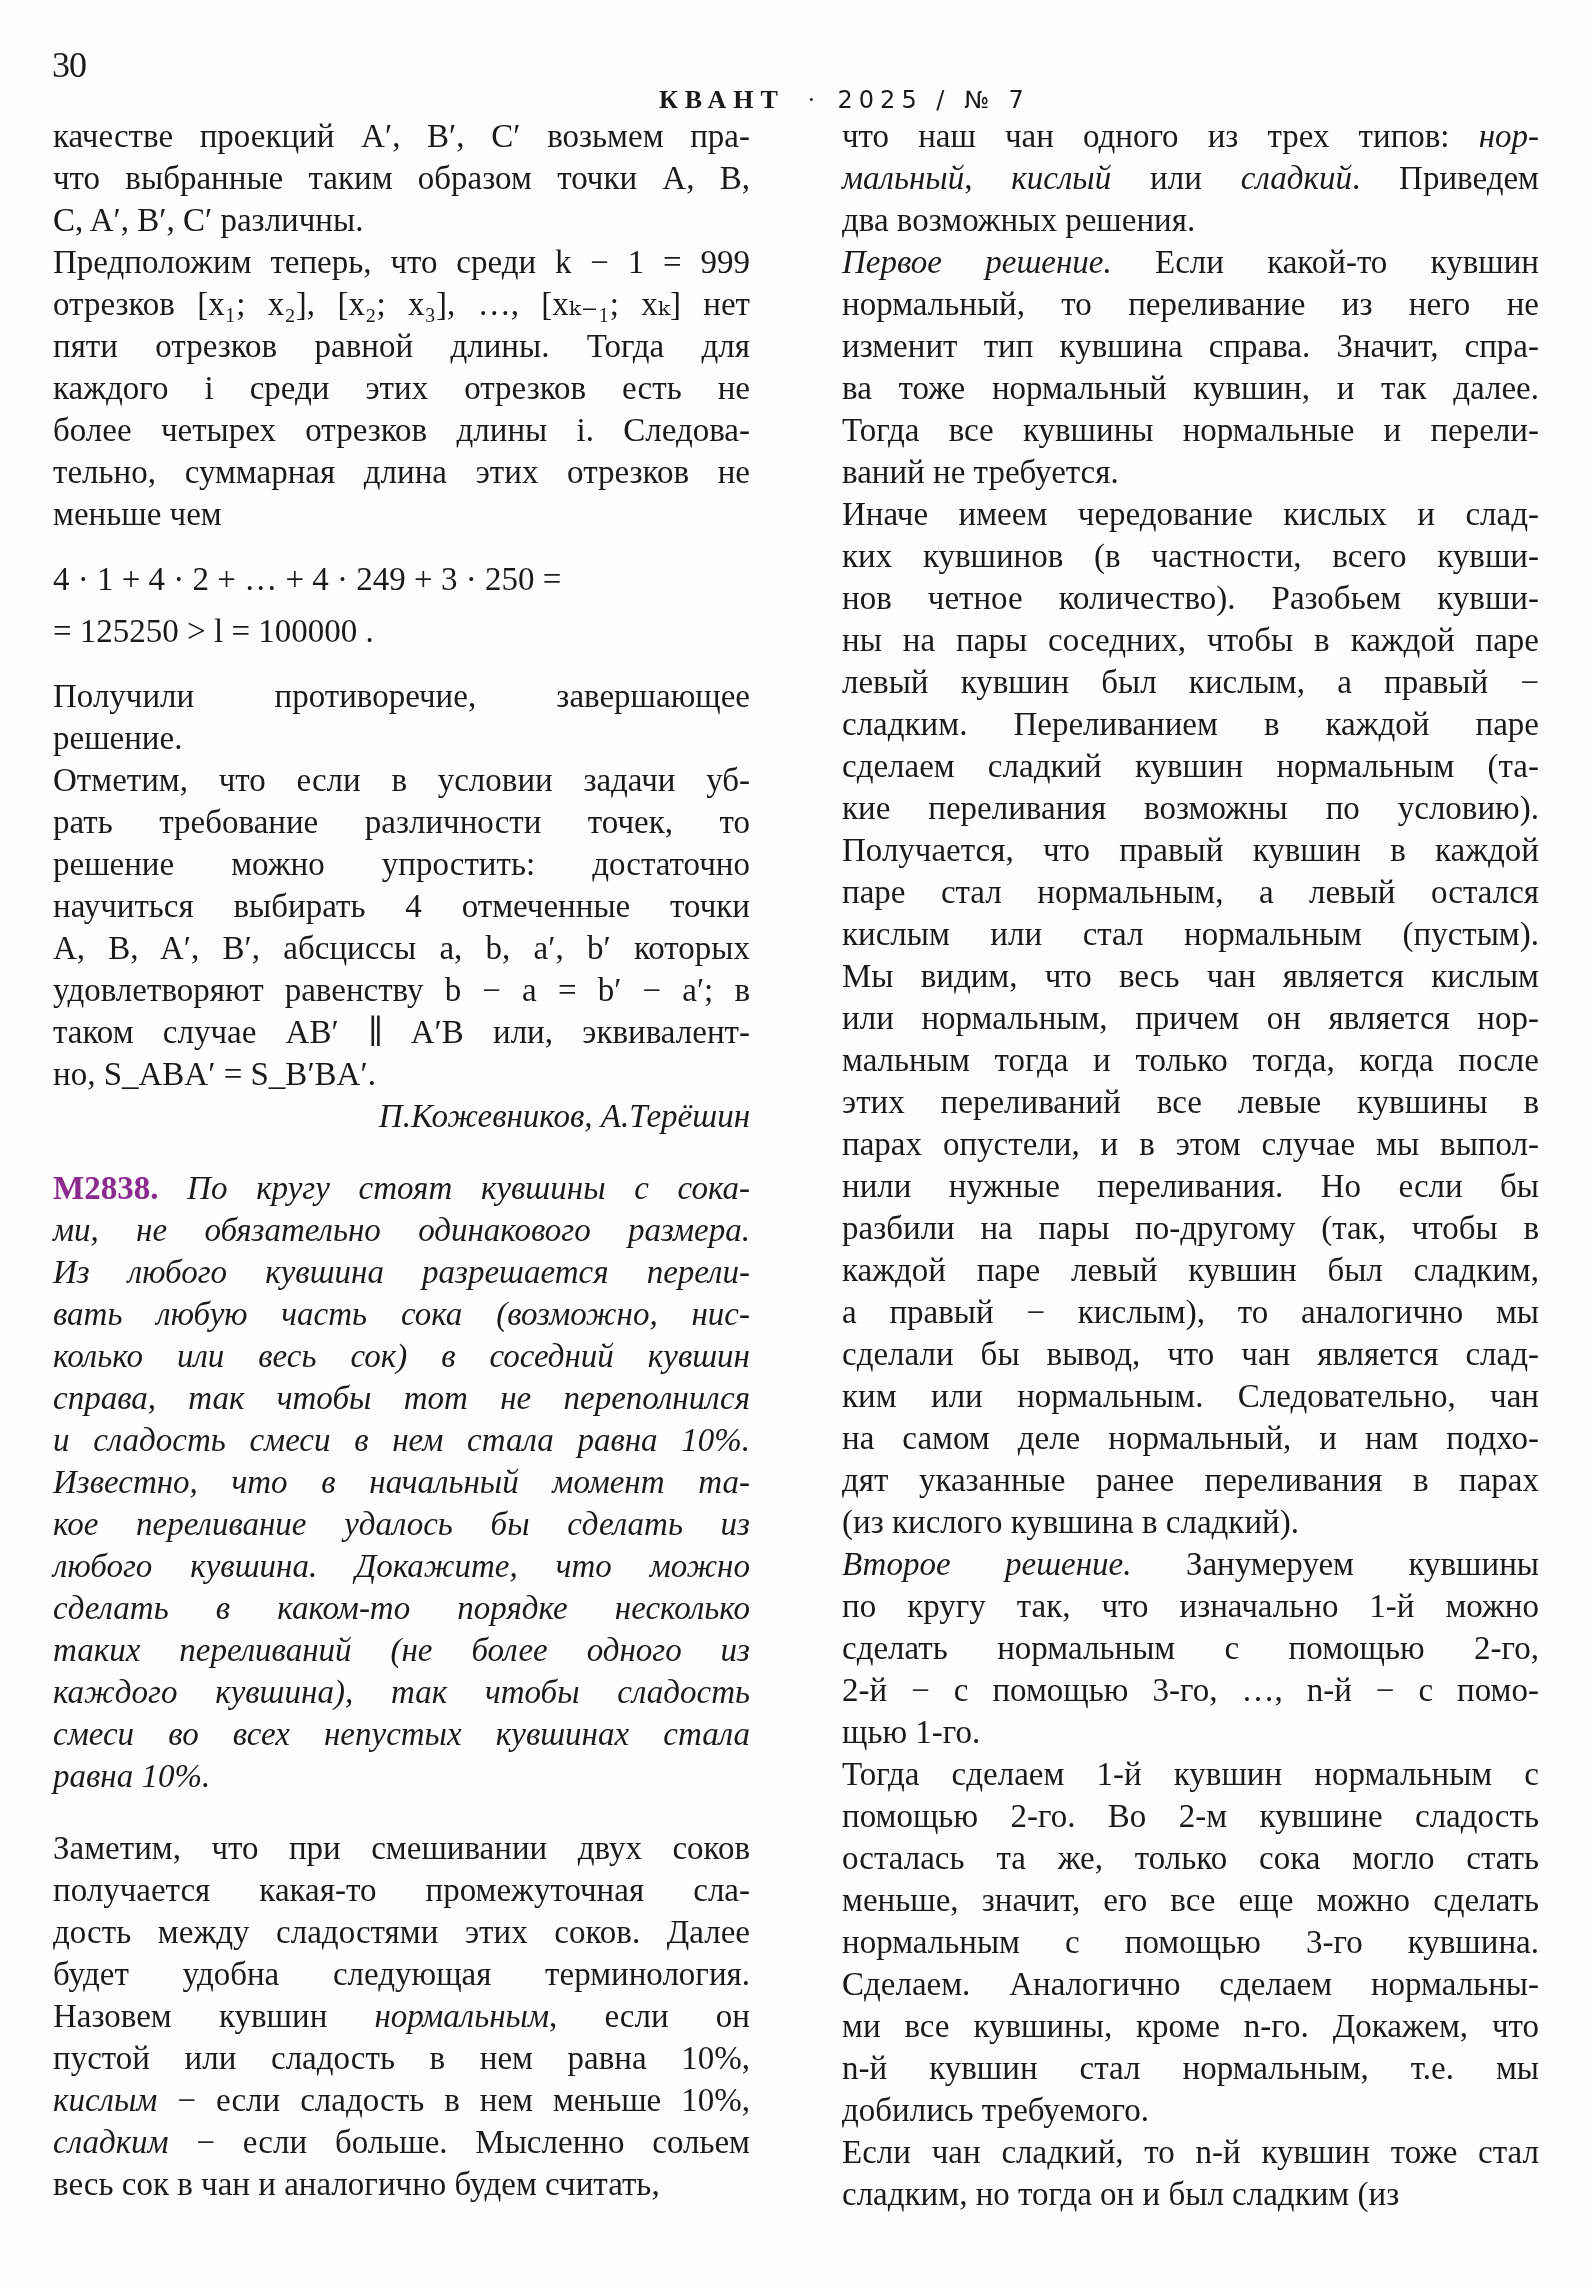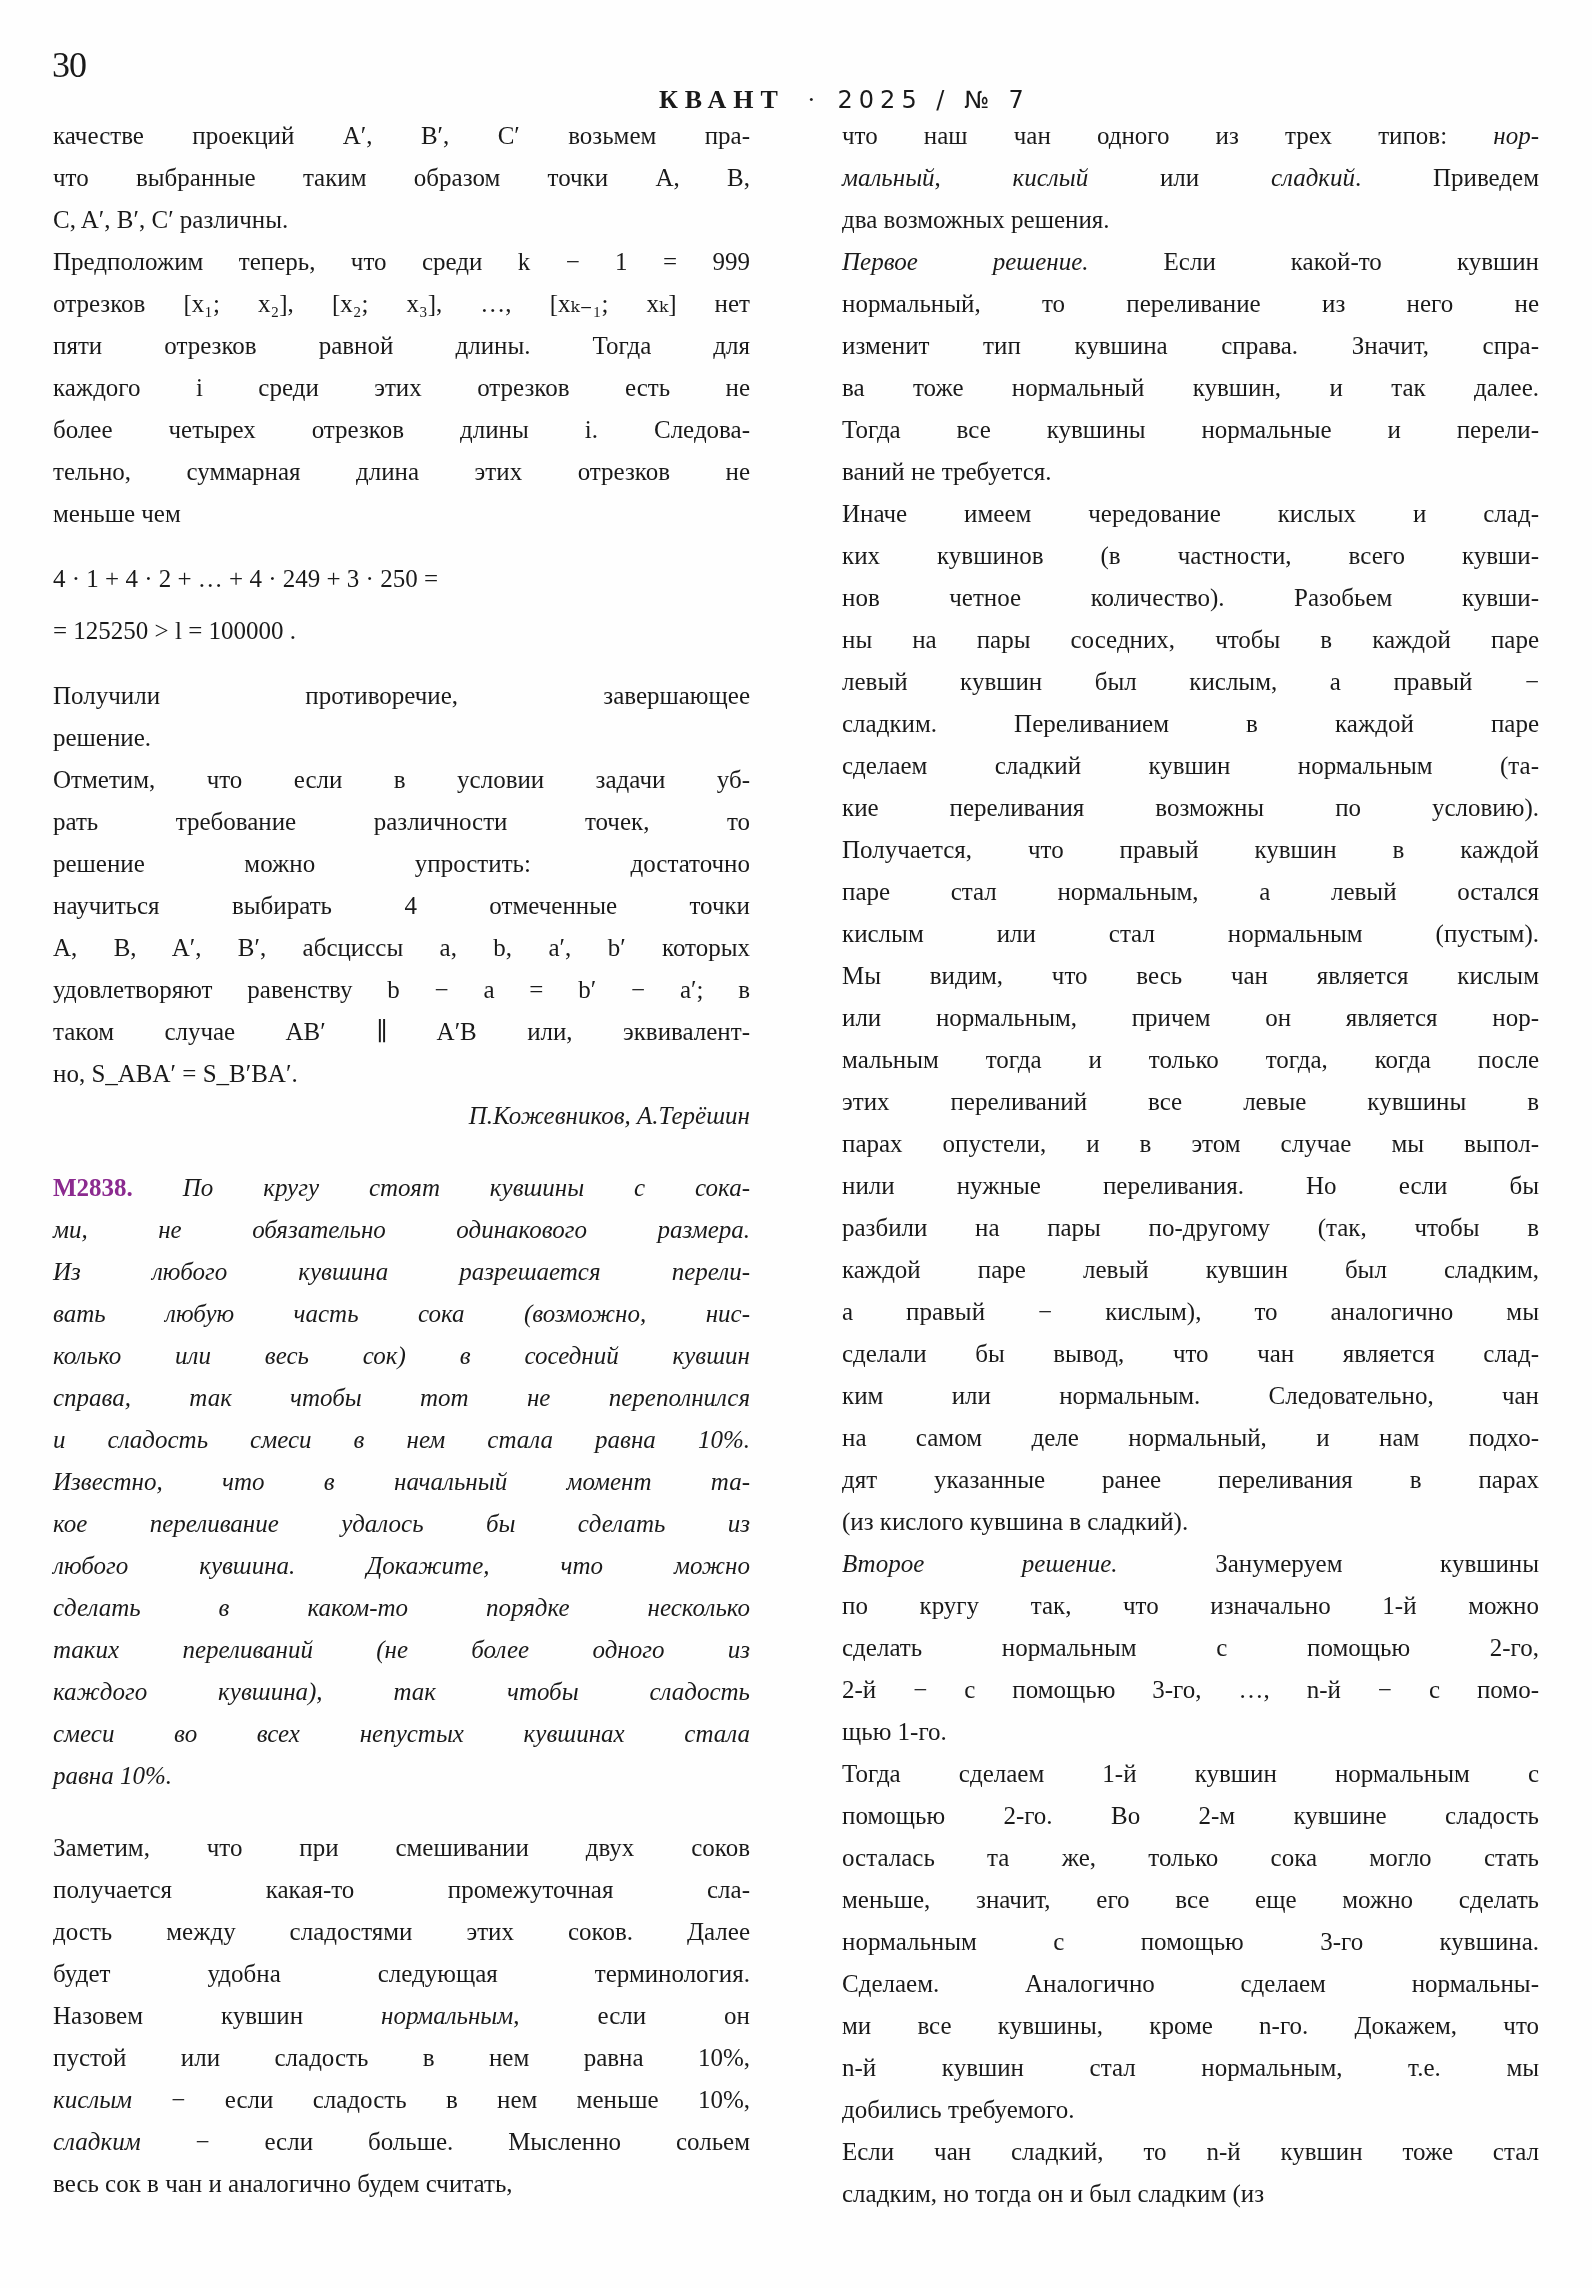--- a/index.html
+++ b/index.html
@@ -4,21 +4,21 @@
 <style>
   html, body { margin: 0; padding: 0; background: #fefefe; }
   body { width: 1592px; height: 2289px; position: relative; overflow: hidden; color: #1a1a1a;
          font-family: "Liberation Serif", "DejaVu Serif", serif; }
   .header { position: absolute; top: 44px; left: 52px; right: 40px; height: 40px; }
   .page-num { position: absolute; left: 0; top: 0; font-size: 36px; letter-spacing: -1px; }
   .journal { position: absolute; left: 607px; top: 14px; font-size: 26px; white-space: nowrap; margin-top: 27px; }
   .journal .name { font-weight: bold; letter-spacing: 7px; }
   .journal .sep { margin: 0 22px; }
   .journal .issue { font-family: "DejaVu Sans", sans-serif; letter-spacing: 6px; font-size: 24px; }
-  .col { position: absolute; top: 115px; font-size: 25px; line-height: 42px; }
+  .col { position: absolute; top: 115px; font-size: 33px; line-height: 42px; }
   .col.left { left: 53px; width: 697px; }
   .col.right { left: 842px; width: 697px; }
   .line { display: block; white-space: nowrap; text-align: justify; text-align-last: justify; height: 42px; }
   .line.last { text-align-last: left; }
   .line.right { text-align-last: right; }
   .gap { height: 18px; }
   .gap-lg { height: 30px; }
   i, .it { font-style: italic; }
   .problem-id { color: #8b2a8f; font-weight: bold; font-style: normal; }
   .formula { white-space: nowrap; height: 52px; line-height: 52px; }

